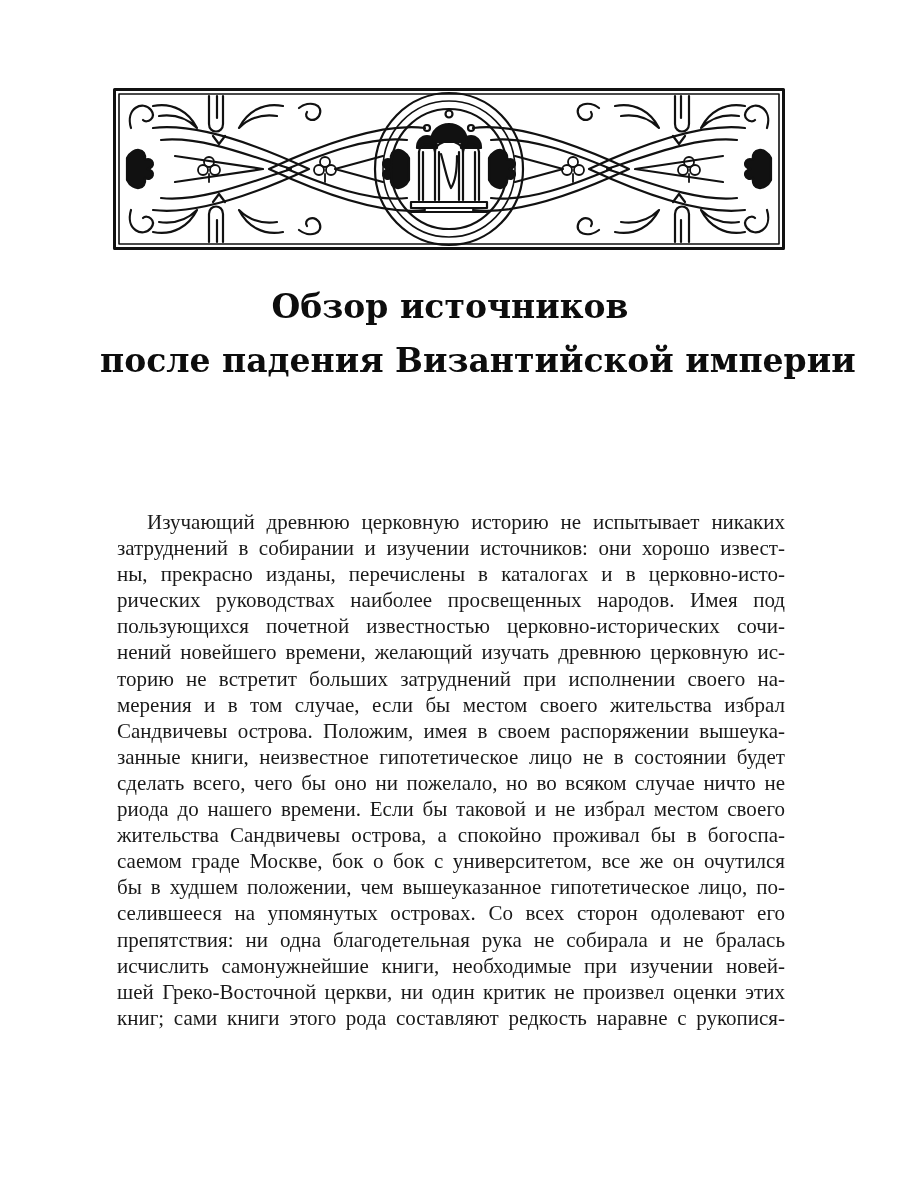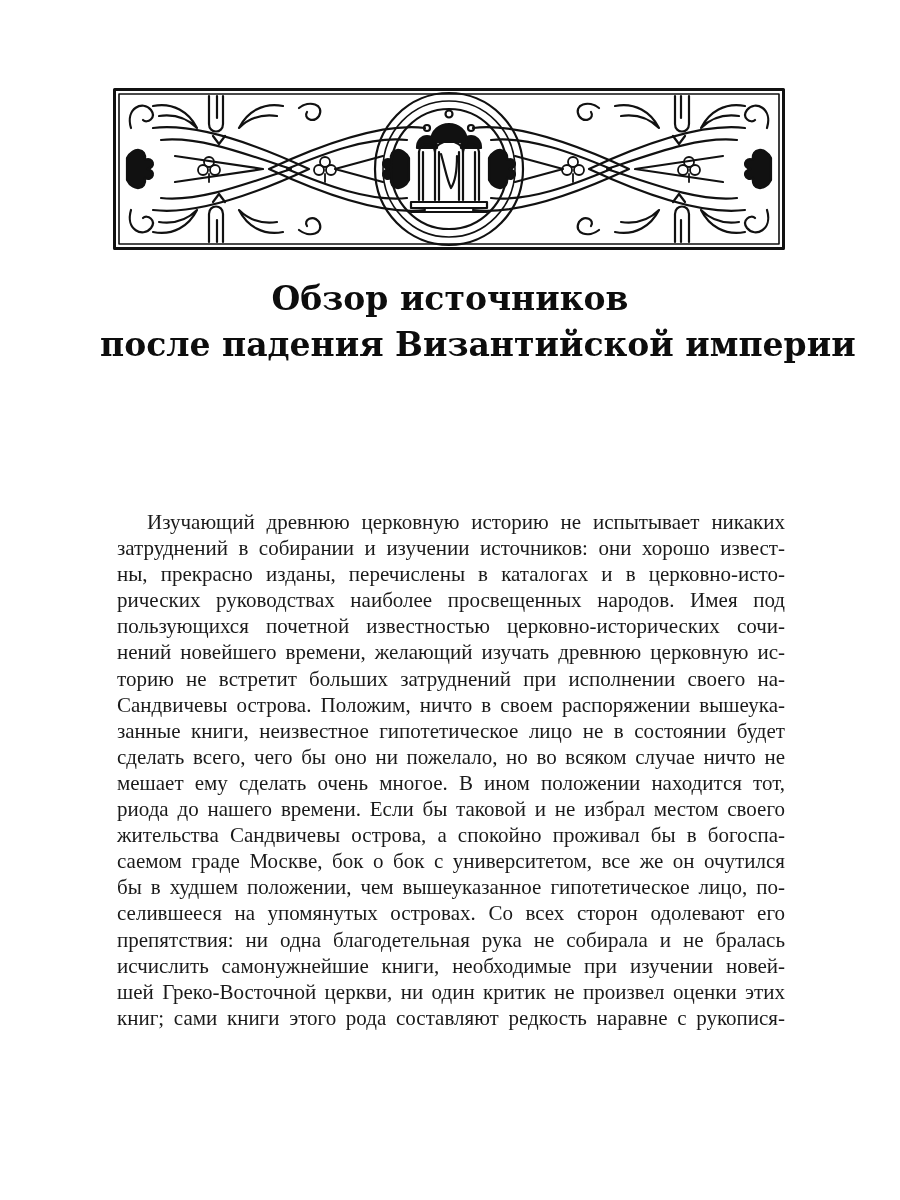--- a/index.html
+++ b/index.html
@@ -35,20 +35,21 @@
       font-family: "DejaVu Serif", serif;
       font-weight: bold;
       font-size: 33px;
       line-height: 46px;
       letter-spacing: 0px;
       color: #0d0d0d;
     }
     .title .line {
       display: block;
       white-space: nowrap;
+      margin-top: 8px;
     }
     .body-text {
       position: absolute;
       left: 117px;
       top: 509px;
       width: 668px;
       font-family: "Liberation Serif", serif;
       font-size: 21px;
       line-height: 26.1px;
       color: #1a1a1a;
@@ -189,24 +190,24 @@
 </div>
 
 <div class="body-text">
   <span class="ln first">Изучающий древнюю церковную историю не испытывает никаких</span>
   <span class="ln">затруднений в собирании и изучении источников: они хорошо извест-</span>
   <span class="ln">ны, прекрасно изданы, перечислены в каталогах и в церковно-исто-</span>
   <span class="ln">рических руководствах наиболее просвещенных народов. Имея под</span>
   <span class="ln">пользующихся почетной известностью церковно-исторических сочи-</span>
   <span class="ln">нений новейшего времени, желающий изучать древнюю церковную ис-</span>
   <span class="ln">торию не встретит больших затруднений при исполнении своего на-</span>
-  <span class="ln">Сандвичевы острова. Положим, ничто в своем распоряжении вышеука-</span>
+  <span class="ln">мерения и в том случае, если бы местом своего жительства избрал</span>
+  <span class="ln">Сандвичевы острова. Положим, имея в своем распоряжении вышеука-</span>
   <span class="ln">занные книги, неизвестное гипотетическое лицо не в состоянии будет</span>
   <span class="ln">сделать всего, чего бы оно ни пожелало, но во всяком случае ничто не</span>
-  <span class="ln">мешает ему сделать очень многое. В ином положении находится тот,</span>
   <span class="ln">риода до нашего времени. Если бы таковой и не избрал местом своего</span>
   <span class="ln">жительства Сандвичевы острова, а спокойно проживал бы в богоспа-</span>
   <span class="ln">саемом граде Москве, бок о бок с университетом, все же он очутился</span>
   <span class="ln">бы в худшем положении, чем вышеуказанное гипотетическое лицо, по-</span>
   <span class="ln">селившееся на упомянутых островах. Со всех сторон одолевают его</span>
   <span class="ln">препятствия: ни одна благодетельная рука не собирала и не бралась</span>
   <span class="ln">исчислить самонужнейшие книги, необходимые при изучении новей-</span>
   <span class="ln">шей Греко-Восточной церкви, ни один критик не произвел оценки этих</span>
   <span class="ln">книг; сами книги этого рода составляют редкость наравне с рукопися-</span>
 </div>

